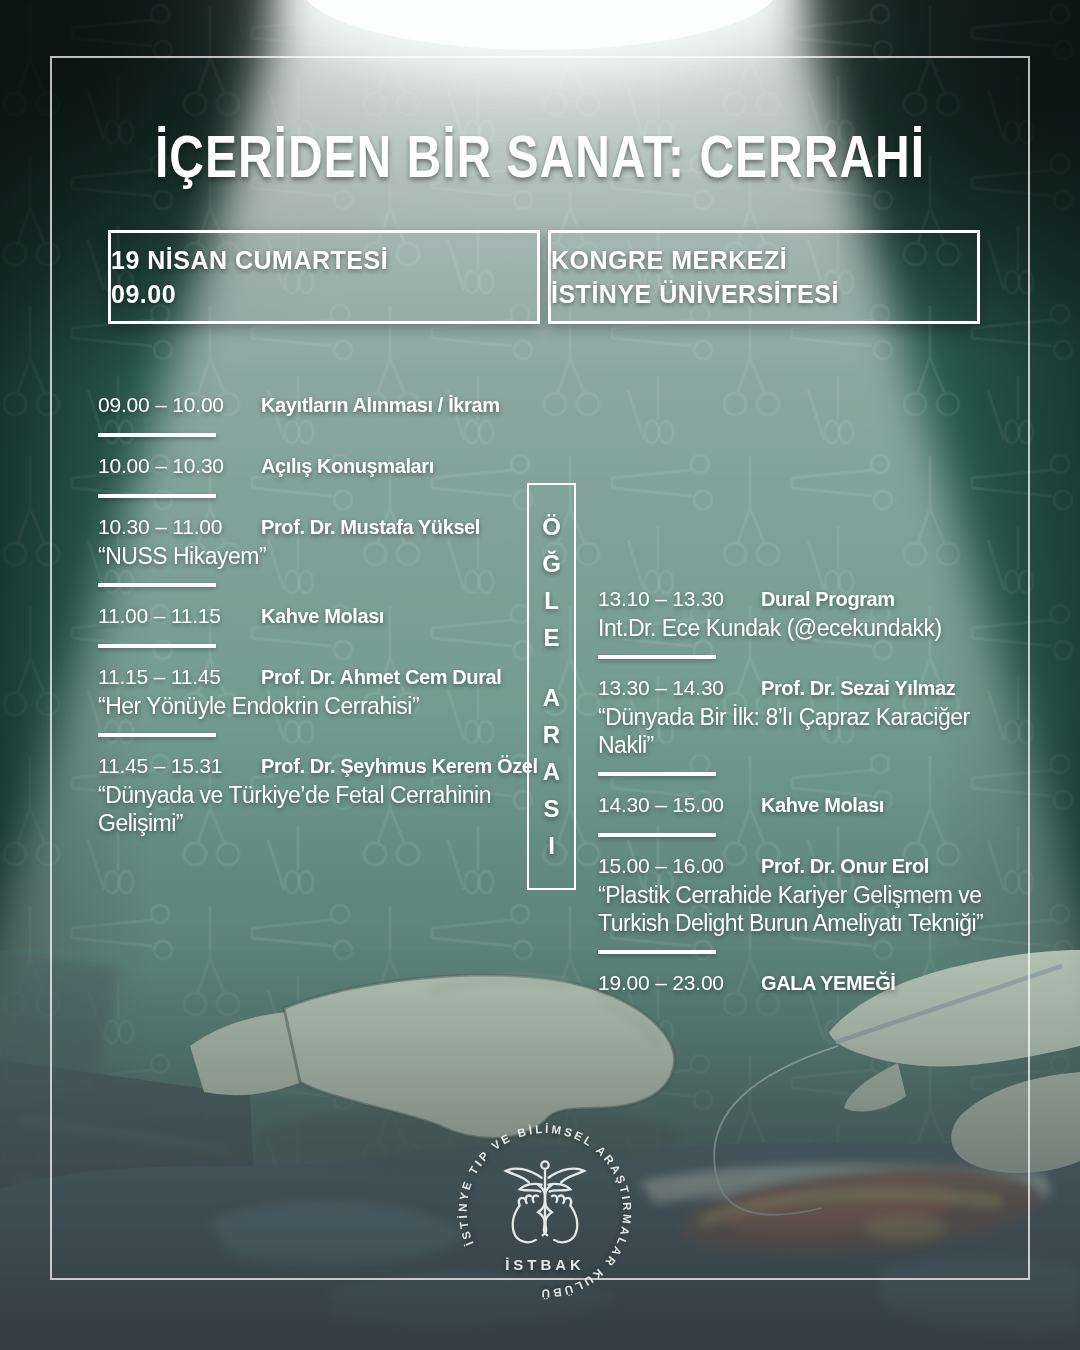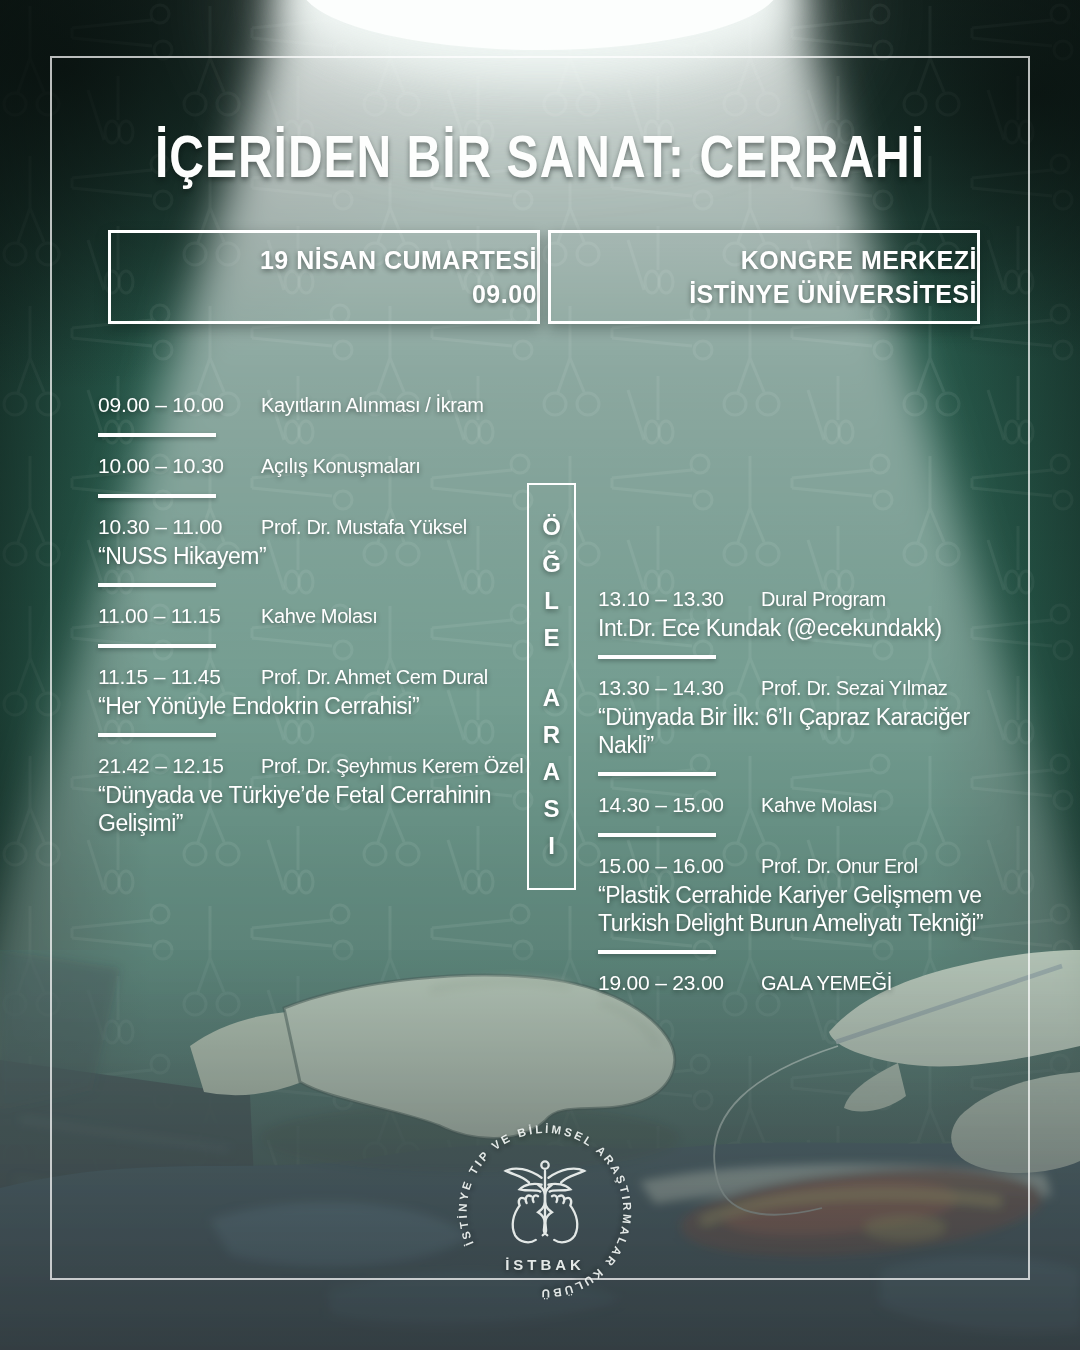--- a/index.html
+++ b/index.html
@@ -28,30 +28,30 @@
   }
   .content{position:absolute;inset:0;z-index:10;text-shadow:0 2px 5px rgba(8,18,15,.45);margin-top:18px;}
   .title{
     position:absolute;top:104px;left:0;width:100%;text-align:center;margin:0;
     font-size:48px;font-weight:700;letter-spacing:1px;color:#fdfefd;
     transform:scaleY(1.25);transform-origin:center top;
   }
   .info-row{position:absolute;top:212px;left:108px;width:872px;display:flex;gap:8px;}
   .info-box{
     flex:1;height:94px;border:3px solid #fff;box-sizing:border-box;
-    display:flex;flex-direction:column;justify-content:center;align-items:flex-end;gap:5px;
+    display:flex;flex-direction:column;justify-content:center;align-items:flex-start;gap:5px;
     font-size:25px;font-weight:700;letter-spacing:.5px;
     box-shadow:0 5px 12px rgba(8,18,15,.30);
   }
   .col{position:absolute;display:block;}
   .col-left{left:98px;top:372px;width:424px;}
   .col-right{left:598px;top:566px;width:400px;}
   .session-head{display:flex;align-items:baseline;line-height:30px;gap:21px;}
   .t-time{width:142px;flex:none;font-size:21px;font-weight:500;letter-spacing:-.2px;}
-  .t-title{font-size:20px;font-weight:400;letter-spacing:-.4px;white-space:nowrap;}
+  .t-title{font-size:20px;font-weight:700;letter-spacing:-.4px;white-space:nowrap;}
   .t-sub{font-size:23px;font-weight:400;line-height:28px;letter-spacing:-.5px;}
   .t-sub:empty{display:none;}
   .rule{width:118px;height:4px;background:#fff;margin:13px 0 14px;box-shadow:0 2px 4px rgba(8,18,15,.3);}
   .session:last-child .rule{display:none;}
   .lunch-box{
     position:absolute;left:527px;top:465px;width:49px;height:407px;box-sizing:border-box;
     border:2px solid #fff;display:flex;flex-direction:column;align-items:center;justify-content:center;
   }
   .lunch-group{display:flex;flex-direction:column;align-items:center;gap:11px;}
   .lunch-gap{height:34px;}
@@ -199,21 +199,21 @@
       <div class="session">
         <div class="session-head">
           <span class="t-time">11.15 – 11.45</span>
           <span class="t-title">Prof. Dr. Ahmet Cem Dural</span>
         </div>
         <div class="t-sub">“Her Yönüyle Endokrin Cerrahisi”</div>
         <div class="rule"></div>
       </div>
       <div class="session">
         <div class="session-head">
-          <span class="t-time">21.42 – 12.15</span>
+          <span class="t-time">11.45 – 15.31</span>
           <span class="t-title">Prof. Dr. Şeyhmus Kerem Özel</span>
         </div>
         <div class="t-sub">“Dünyada ve Türkiye’de Fetal Cerrahinin Gelişimi”</div>
 
       </div>
     </div>
 
     <div class="lunch-box" aria-label="ÖĞLE ARASI">
       <div class="lunch-group">
         <span>Ö</span>
@@ -238,21 +238,21 @@
           <span class="t-title">Dural Program</span>
         </div>
         <div class="t-sub">Int.Dr. Ece Kundak (@ecekundakk)</div>
         <div class="rule"></div>
       </div>
       <div class="session">
         <div class="session-head">
           <span class="t-time">13.30 – 14.30</span>
           <span class="t-title">Prof. Dr. Sezai Yılmaz</span>
         </div>
-        <div class="t-sub">“Dünyada Bir İlk: 6’lı Çapraz Karaciğer Nakli”</div>
+        <div class="t-sub">“Dünyada Bir İlk: 8’lı Çapraz Karaciğer Nakli”</div>
         <div class="rule"></div>
       </div>
       <div class="session">
         <div class="session-head">
           <span class="t-time">14.30 – 15.00</span>
           <span class="t-title">Kahve Molası</span>
         </div>
 
         <div class="rule"></div>
       </div>

